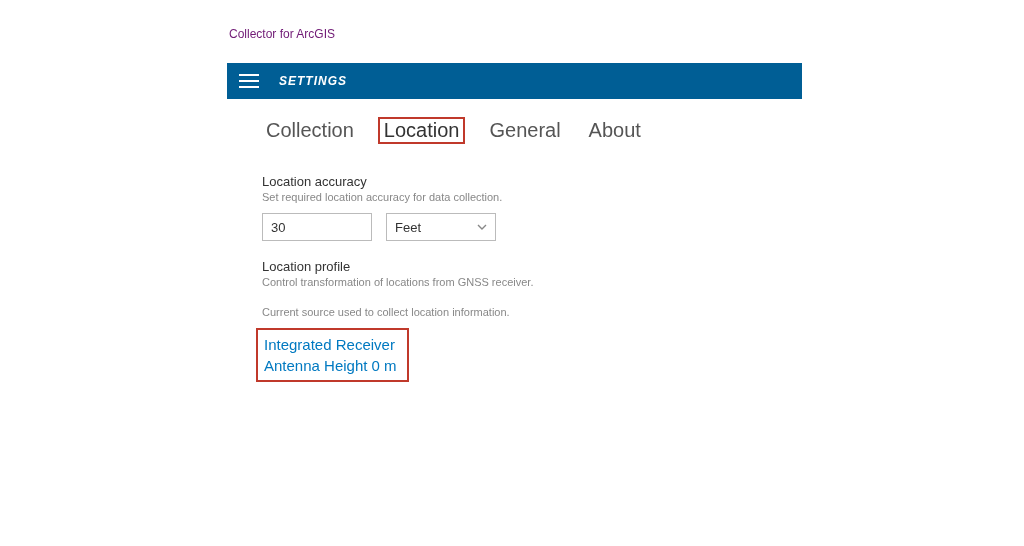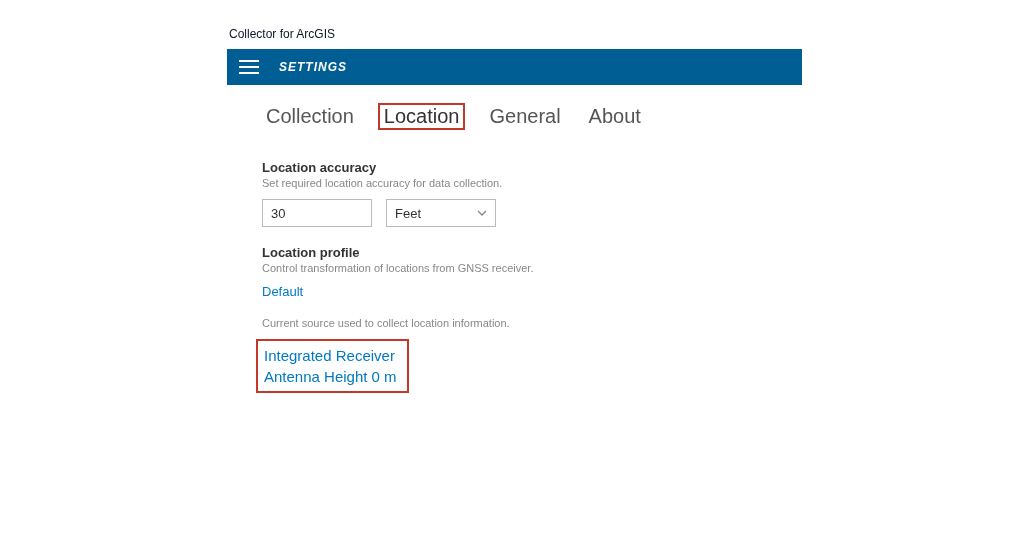--- a/index.html
+++ b/index.html
@@ -12,22 +12,22 @@
       color: #333;
     }
     .app-window {
       position: absolute;
       left: 227px;
       top: 27px;
       width: 575px;
     }
     .window-title {
       font-size: 12px;
-      color: #0f172a;
-      margin-bottom: 8px;
+      color: #701a75;
+      margin-bottom: 22px;
       padding-left: 2px;
       font-weight: 400;
     }
     .app-bar {
       background: #005e95;
       height: 36px;
       display: flex;
       align-items: center;
       padding: 0 12px;
       gap: 20px;
@@ -72,21 +72,21 @@
       color: #333;
       font-weight: 400;
     }
     .highlight-box {
       border: 2px solid #c0392b;
       padding: 0 4px;
     }
     .section { margin-bottom: 18px; }
     .section-title {
       font-size: 13px;
-      font-weight: 700;
+      font-weight: 400;
       color: #333;
       margin-bottom: 2px;
     }
     .section-desc {
       font-size: 11px;
       color: #888;
       margin-bottom: 10px;
     }
     .controls-row {
       display: flex;
@@ -177,21 +177,20 @@
                 <polyline points="1,3 5,7 9,3" fill="none" stroke="#888" stroke-width="1.4"></polyline>
               </svg>
           </span>
         </div>
       </div>
     </div>
 
     <div class="section">
       <div class="section-title">Location profile</div>
       <div class="section-desc">Control transformation of locations from GNSS receiver.</div>
-      <div class="link">Default</div>
     </div>
 
     <div class="section">
       <div class="section-desc">Current source used to collect location information.</div>
       <div class="provider-box">
         <div class="provider-line">Integrated Receiver</div>
         <div class="provider-line">Antenna Height 0 m</div>
       </div>
     </div>
 

